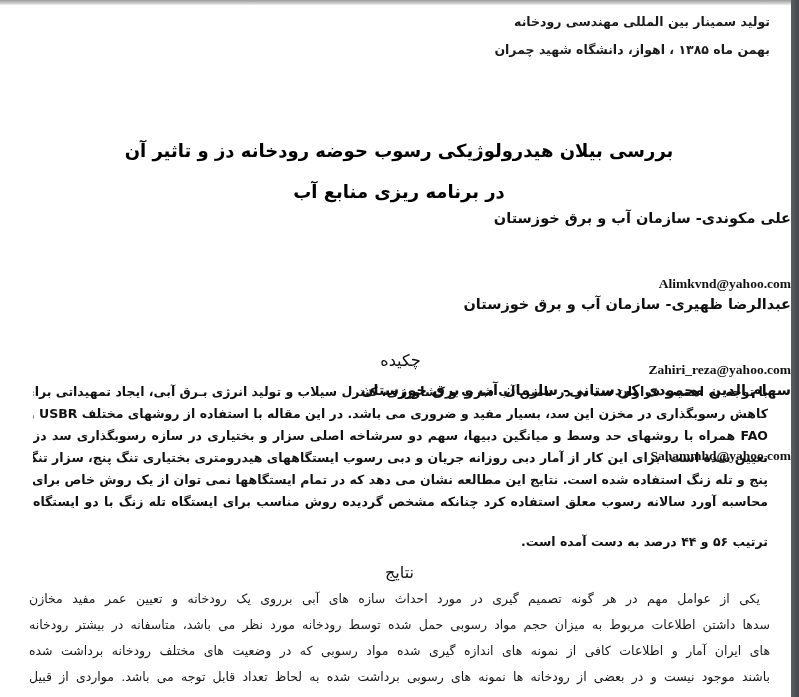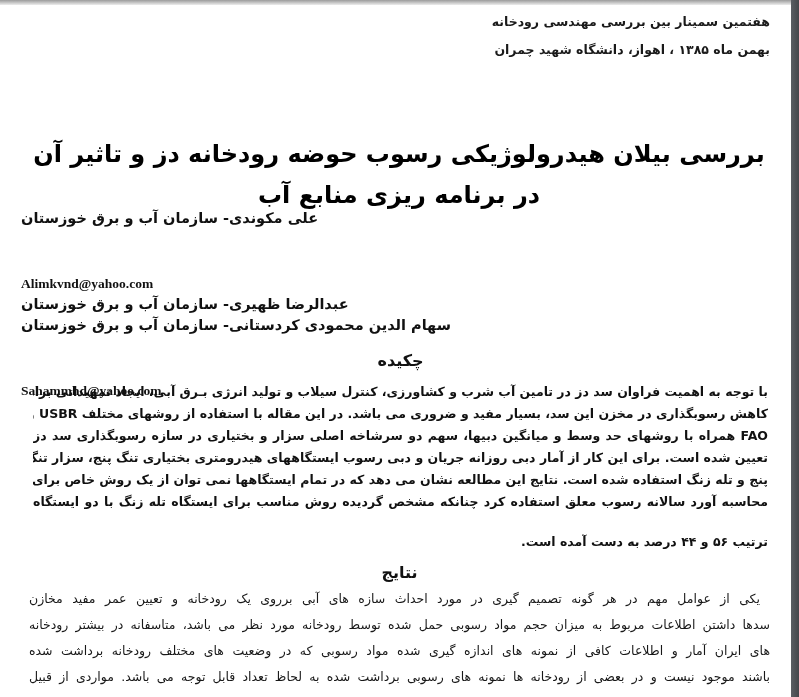--- a/index.html
+++ b/index.html
@@ -24,40 +24,40 @@
   .conf-header{
     position:absolute;top:8px;right:29px;
     direction:rtl;text-align:right;
     font-weight:bold;font-size:12.5px;line-height:28px;
     color:#1a1a1a;
   }
   
   .paper-title{
     position:absolute;top:118px;left:7px;right:8px;
     direction:rtl;text-align:center;
-    font-weight:bold;font-size:24px;line-height:41px;
+    font-weight:bold;font-size:18px;line-height:41px;
     color:#000;
   }
   
   .authors{
     position:absolute;top:208px;left:0;right:8px;
-    direction:rtl;text-align:left;padding-left:21px;
+    direction:rtl;text-align:right;padding-left:21px;
   }
   .author-name{
     font-weight:bold;font-size:14.5px;line-height:21px;
   }
   .author-email{
     direction:ltr;
     font-family:"Liberation Serif","DejaVu Serif",serif;
     font-weight:bold;font-size:13.5px;line-height:21px;margin-top:44px;
   }
   
   .section-heading{
     direction:rtl;text-align:center;
-    font-weight:bold;font-size:16px;line-height:22px;
+    font-weight:normal;font-size:16px;line-height:22px;
     margin:0;
   }
   .abstract{
     position:absolute;top:350px;left:33px;width:735px;
     direction:rtl;
   }
   .abstract .section-heading{margin-bottom:9px;}
   .abs-line{
     font-weight:bold;font-size:12.5px;
     height:22px;line-height:22px;
@@ -79,36 +79,37 @@
   }
   .intro-line.first{padding-right:10px;}
 </style>
 </head>
 <body>
 
 <div class="top-edge"></div>
 <div class="right-edge"></div>
 
 <header class="conf-header">
-  <div>هفتمین سمینار بین بررسی مهندسی رودخانه</div>
+  <div>تولید سمینار بین المللی مهندسی رودخانه</div>
   <div>بهمن ماه ۱۳۸۵ ، اهواز، دانشگاه شهید چمران</div>
 </header>
 
 <h1 class="paper-title">
   <div>بررسی بیلان هیدرولوژیکی رسوب حوضه رودخانه دز و تاثیر آن</div>
   <div>در برنامه ریزی منابع آب</div>
 </h1>
 
 <div class="authors">
   <div>
     <div class="author-name">علی مکوندی-  سازمان آب و برق خوزستان</div>
     <div class="author-email">Alimkvnd@yahoo.com</div>
   </div>
   <div>
     <div class="author-name">عبدالرضا ظهیری- سازمان آب و برق خوزستان</div>
+    <div class="author-email">Zahiri_reza@yahoo.com</div>
   </div>
   <div>
     <div class="author-name">سهام الدین محمودی کردستانی- سازمان آب و برق خوزستان</div>
     <div class="author-email">Sahammhd@yahoo.com</div>
   </div>
 </div>
 
 <section class="abstract">
   <h2 class="section-heading">چکیده</h2>
   <div class="abs-line">با توجه به اهمیت فراوان سد دز در تامین آب شرب و کشاورزی، کنترل سیلاب و تولید انرژی بـرق آبی، ایجاد تمهیداتی برای</div>

